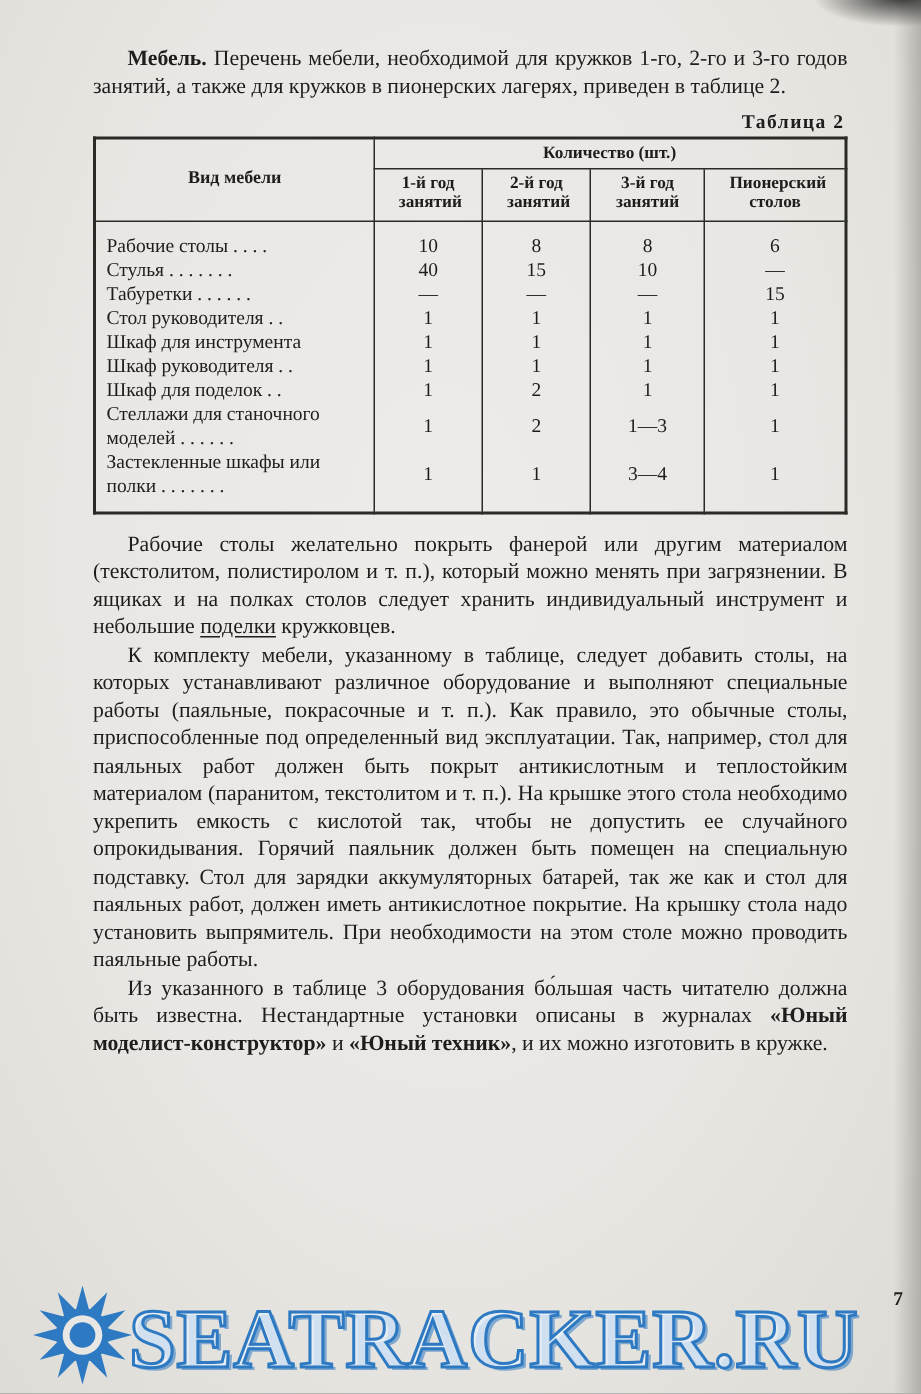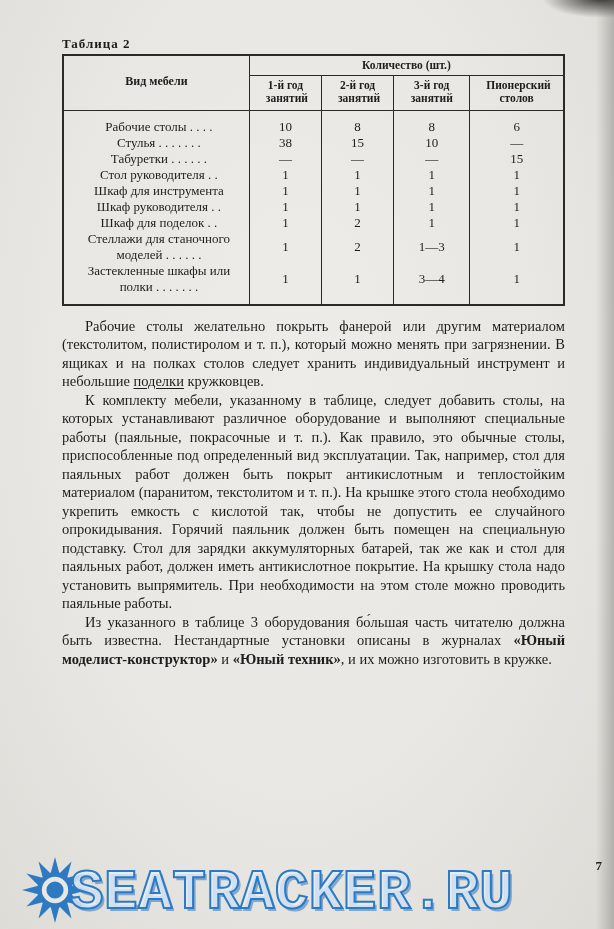--- a/index.html
+++ b/index.html
@@ -19,67 +19,68 @@
     position:absolute; top:-4px; right:-6px; width:78px; height:22px;
     background:radial-gradient(ellipse at 75% 10%, rgba(25,25,23,0.85), rgba(25,25,23,0) 70%);
   }
 
   .content {
     position:absolute; left:62px; top:30px; width:503px;
     font-size:14.5px; line-height:18.5px; text-align:justify;
   }
   .title { text-align:center; font-weight:bold; letter-spacing:1.2px; font-size:14.5px; margin-bottom:20px; }
   p.para { text-indent:23px; margin:0; }
-  .table-num { font-weight:bold; font-size:13px; letter-spacing:1px; margin-top:5px; padding-right:2px; }
+  .table-num { text-align:right; font-weight:bold; font-size:13px; letter-spacing:1px; margin-top:5px; padding-right:2px; }
   .table-caption { text-align:center; font-weight:bold; font-size:12.5px; margin-top:3px; margin-bottom:6px; }
 
   table.furniture-table {
     width:100%; border-collapse:collapse; border:2px solid #2b2a27;
     table-layout:fixed; margin-bottom:11px;
   }
   .c0{width:37.2%}.c1{width:14.4%}.c2{width:14.4%}.c3{width:15.2%}.c4{width:18.8%}
   th, td { border-right:1px solid #2b2a27;margin-left:12px; }
   th:last-child, td:last-child { border-right:none; }
   thead th {
     border-bottom:1px solid #2b2a27; font-weight:bold; text-align:center;
     font-size:11.5px; line-height:13px; padding:3px 16px 5px;
   }
   thead th.vm { vertical-align:middle; font-size:12px; }
   thead th.grp { padding:3px 2px; }
   tbody td {
     font-size:13px; line-height:16px; text-align:center;
     vertical-align:middle; padding:0 2px;
   }
-  tbody td.lbl { text-align:center; padding-left:7px; text-indent:0; }
+  tbody td.lbl { text-align:left; padding-left:7px; text-indent:0; }
   tbody tr:first-child td { padding-top:8px; }
   tbody tr:last-child td { padding-bottom:9px; }
 
   .u { text-decoration:underline; text-underline-offset:2px; }
 
   .page-number { position:absolute; top:858px; right:12px; font-weight:bold; font-size:13px; }
 
   .watermark { position:absolute; left:0; bottom:0; width:614px; height:70px; }
   .wm-sun { position:absolute; left:22px; bottom:6px; width:66px; height:66px; }
   .wm-text {
-    position:absolute; left:70px; bottom:7px; white-space:nowrap;
-    font-family:Liberation Mono, monospace; font-weight:bold;
+    position:absolute; left:86px; bottom:7px; white-space:nowrap;
+    font-family:Liberation Serif, serif; font-weight:bold;
     font-size:56px; line-height:58px; letter-spacing:0.5px;
     color:rgba(231,240,248,0.78);
     -webkit-text-stroke:2px #2d79c2;
     text-shadow:2.5px 2.5px 0 rgba(45,121,194,0.55);
   }
 </style>
 </head>
 <body>
 
 <div class="page">
 
   <div class="content">
 
 
+    <p class="para"><b>Мебель.</b><span> Перечень мебели, необходимой для кружков 1-го, 2-го и 3-го годов занятий, а также для кружков в пионерских лагерях, приведен в таблице 2.</span></p>
 
     <div class="table-num">Таблица 2</div>
 
     <table class="furniture-table">
       <colgroup>
           <col class="c0">
           <col class="c1">
           <col class="c2">
           <col class="c3">
           <col class="c4">
@@ -99,21 +100,21 @@
       <tbody>
         <tr>
           <td class="lbl">Рабочие столы . . . .</td>
           <td>10</td>
           <td>8</td>
           <td>8</td>
           <td>6</td>
         </tr>
         <tr>
           <td class="lbl">Стулья . . . . . . .</td>
-          <td>38</td>
+          <td>40</td>
           <td>15</td>
           <td>10</td>
           <td>—</td>
         </tr>
         <tr>
           <td class="lbl">Табуретки . . . . . .</td>
           <td>—</td>
           <td>—</td>
           <td>—</td>
           <td>15</td>

